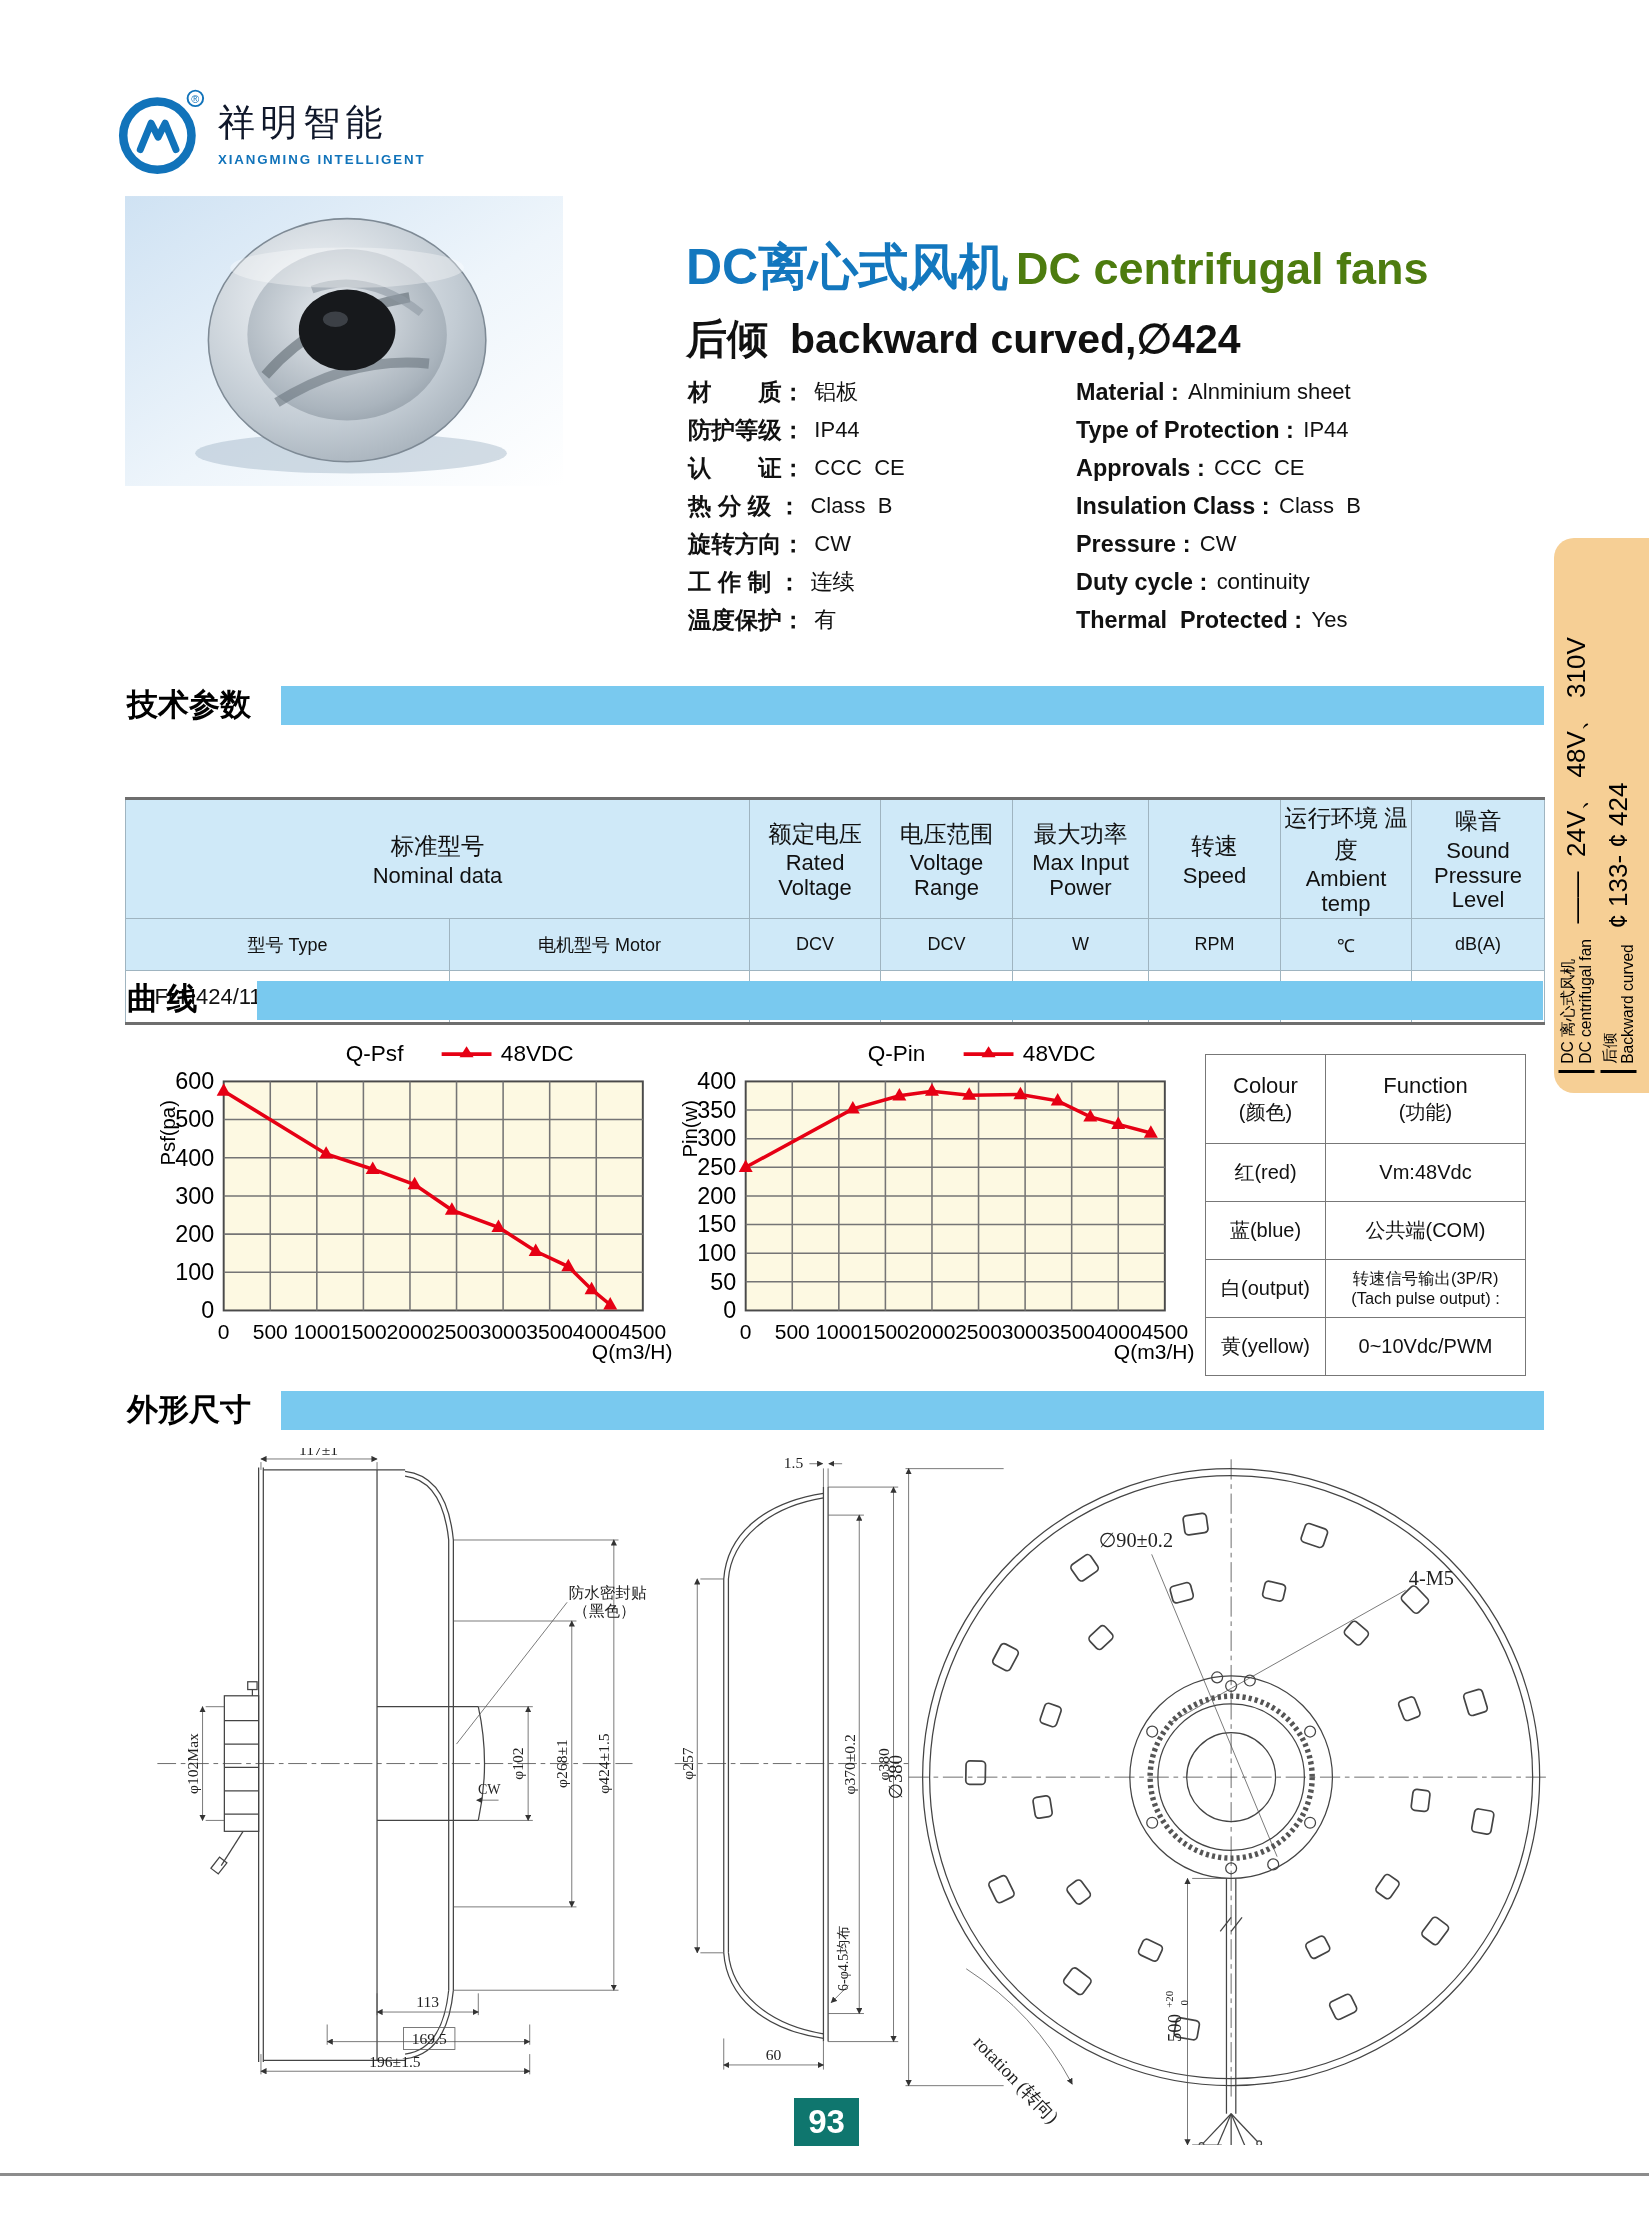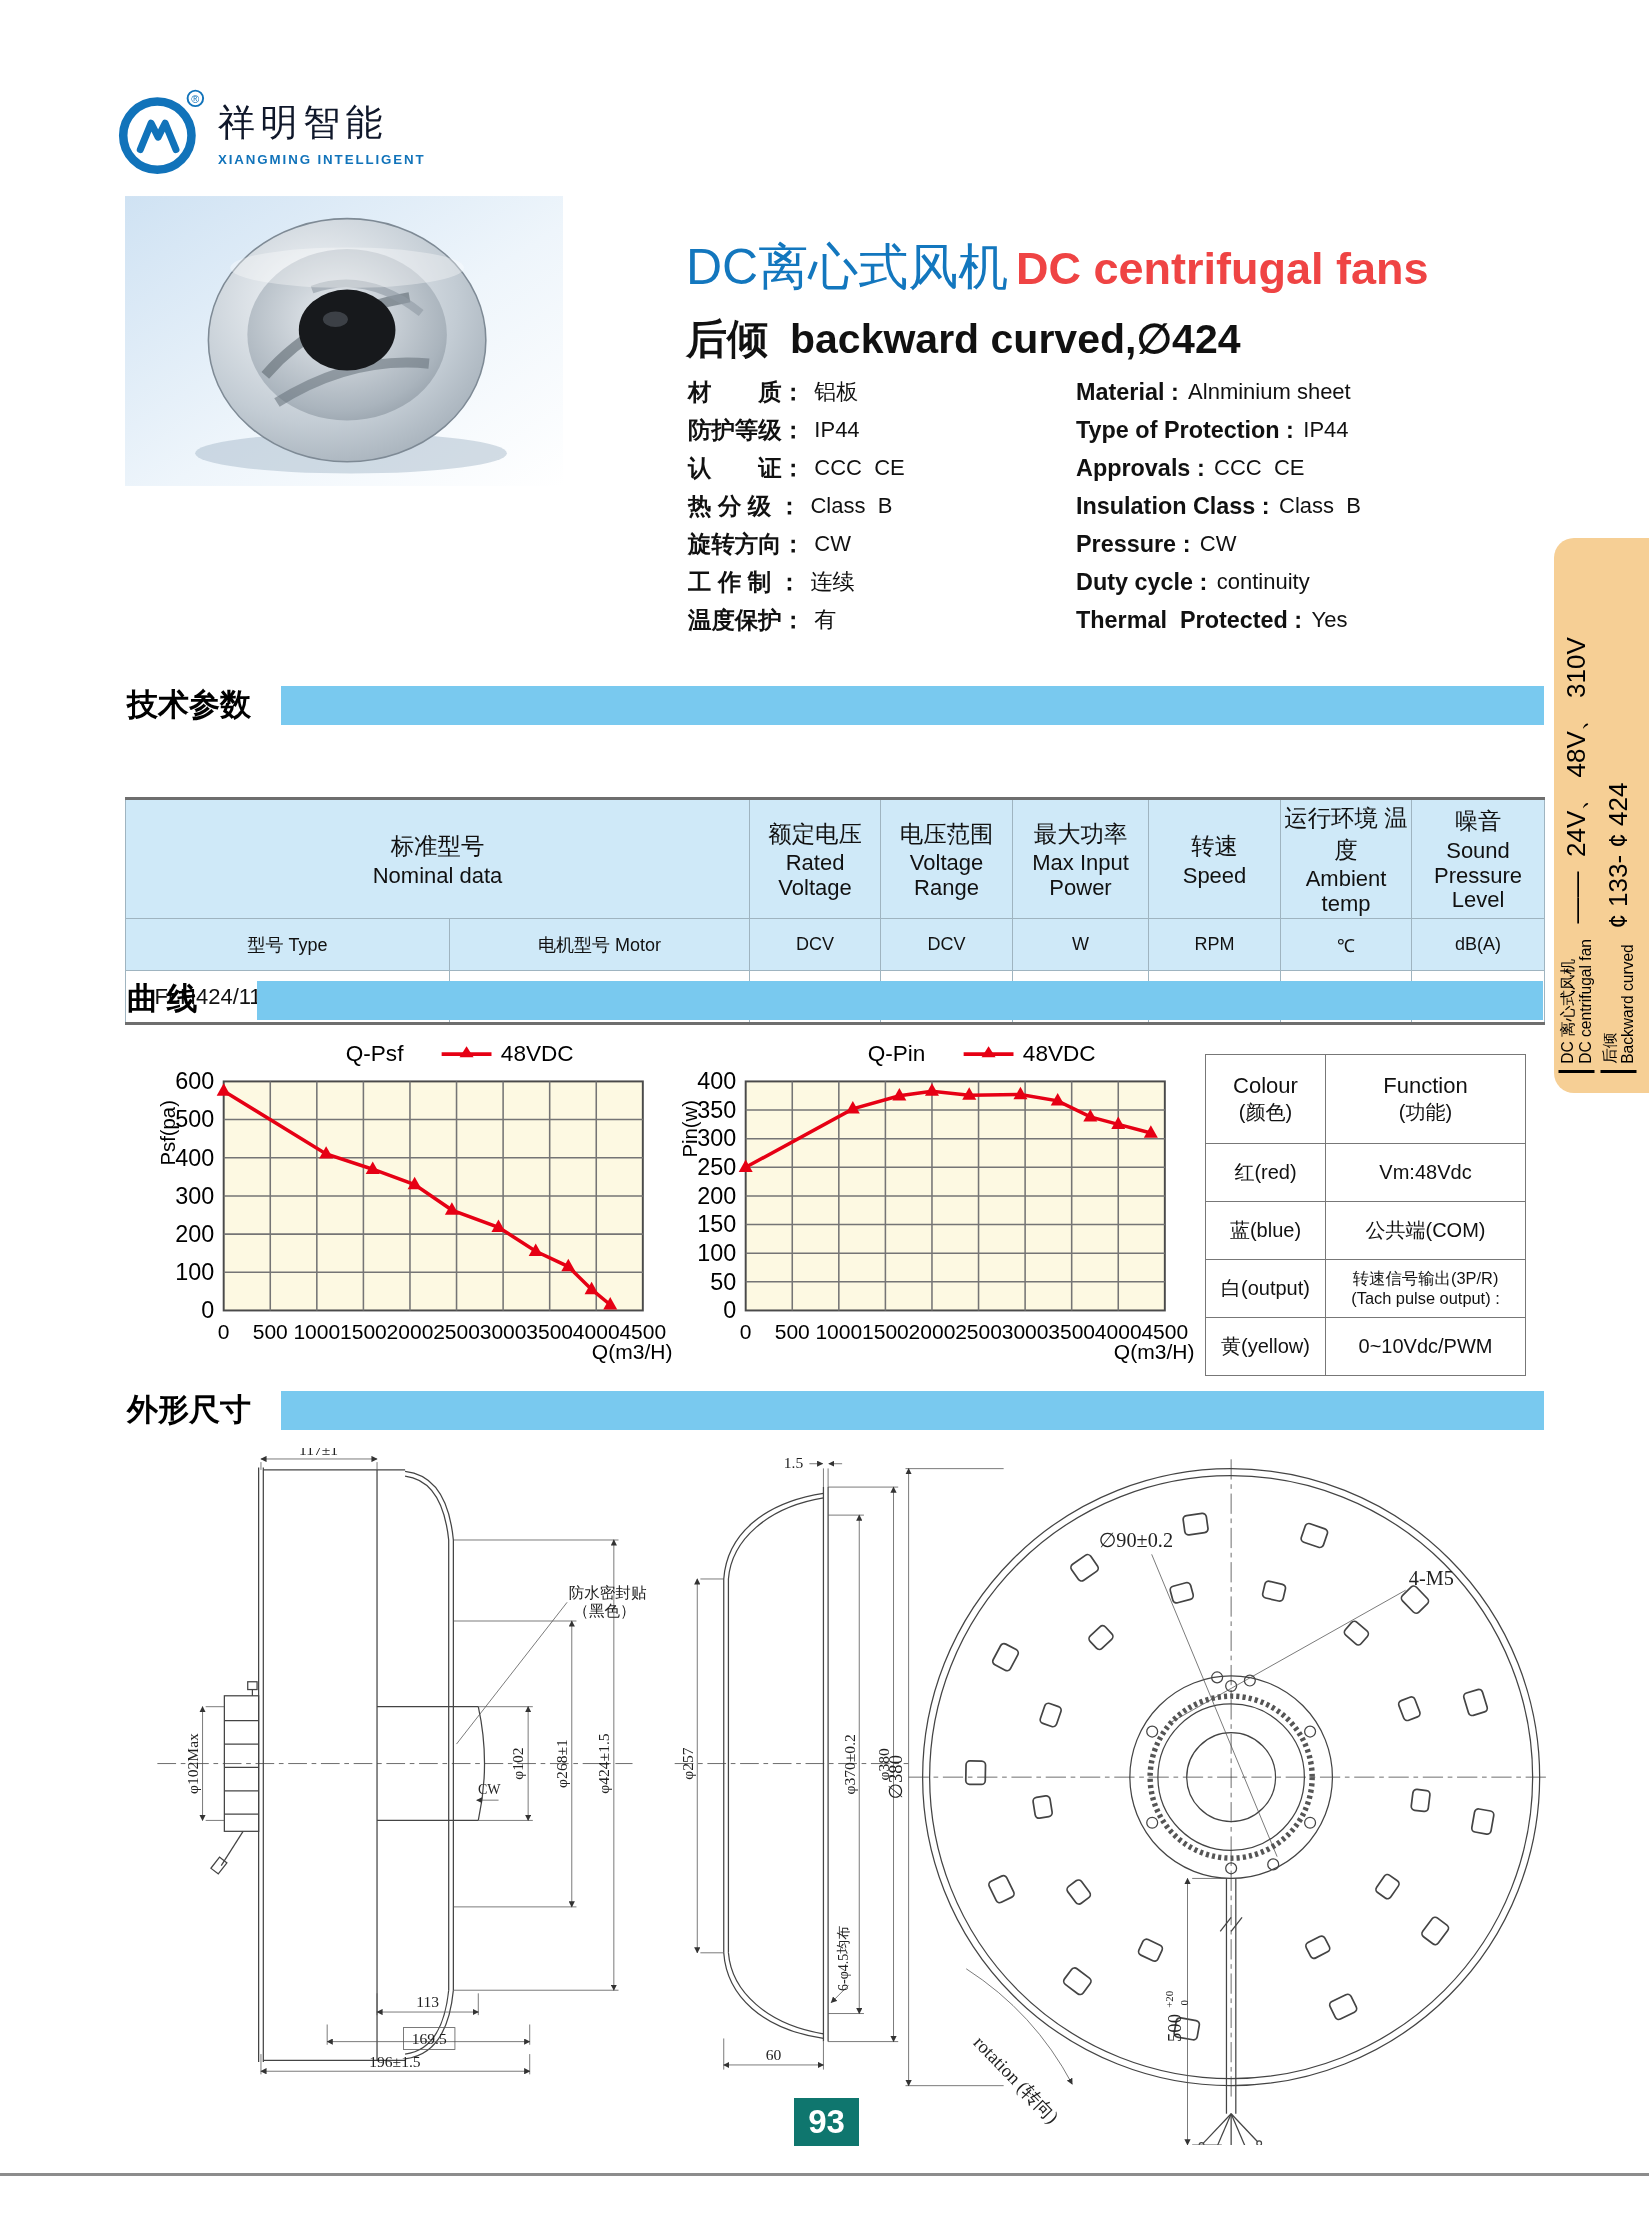--- a/index.html
+++ b/index.html
@@ -7,22 +7,22 @@
         font-family:"Liberation Sans",sans-serif;color:#111;}
   
   .logo{position:absolute;left:117px;top:84px;display:flex;align-items:center;}
   .logo-text{margin-left:11px;}
   .logo-cn{font-size:37px;font-weight:normal;color:#0f172a;letter-spacing:5.5px;}
   .logo-en{font-size:13.3px;font-weight:bold;color:#1173ba;letter-spacing:1.9px;margin-top:3.1px;}
   
   .photo{position:absolute;left:125px;top:196px;width:438px;height:290px;}
   
   .titleblock{position:absolute;left:686px;top:234px;}
-  .t-cn{font-size:50px;font-weight:normal;color:#1377be;}
-  .t-en{font-size:45px;font-weight:600;color:#ef4444;margin-left:7.8px;}
+  .t-cn{font-size:50px;font-weight:bold;color:#1377be;}
+  .t-en{font-size:45px;font-weight:600;color:#4d7c0f;margin-left:7.8px;}
   .title-line2{margin-top:11px;}
   .s-cn{font-size:41px;font-weight:bold;color:#111;}
   .s-en{font-size:41px;font-weight:600;color:#111;margin-left:22px;}
   
   .specs{position:absolute;top:373px;}
   .specs-cn{left:688px;}
   .specs-en{left:1076px;}
   .spec-row{height:38px;display:flex;align-items:center;white-space:pre;}
   .spec-lab{font-weight:bold;font-size:23.4px;}
   .spec-val{font-size:22px;margin-left:9.4px;}

